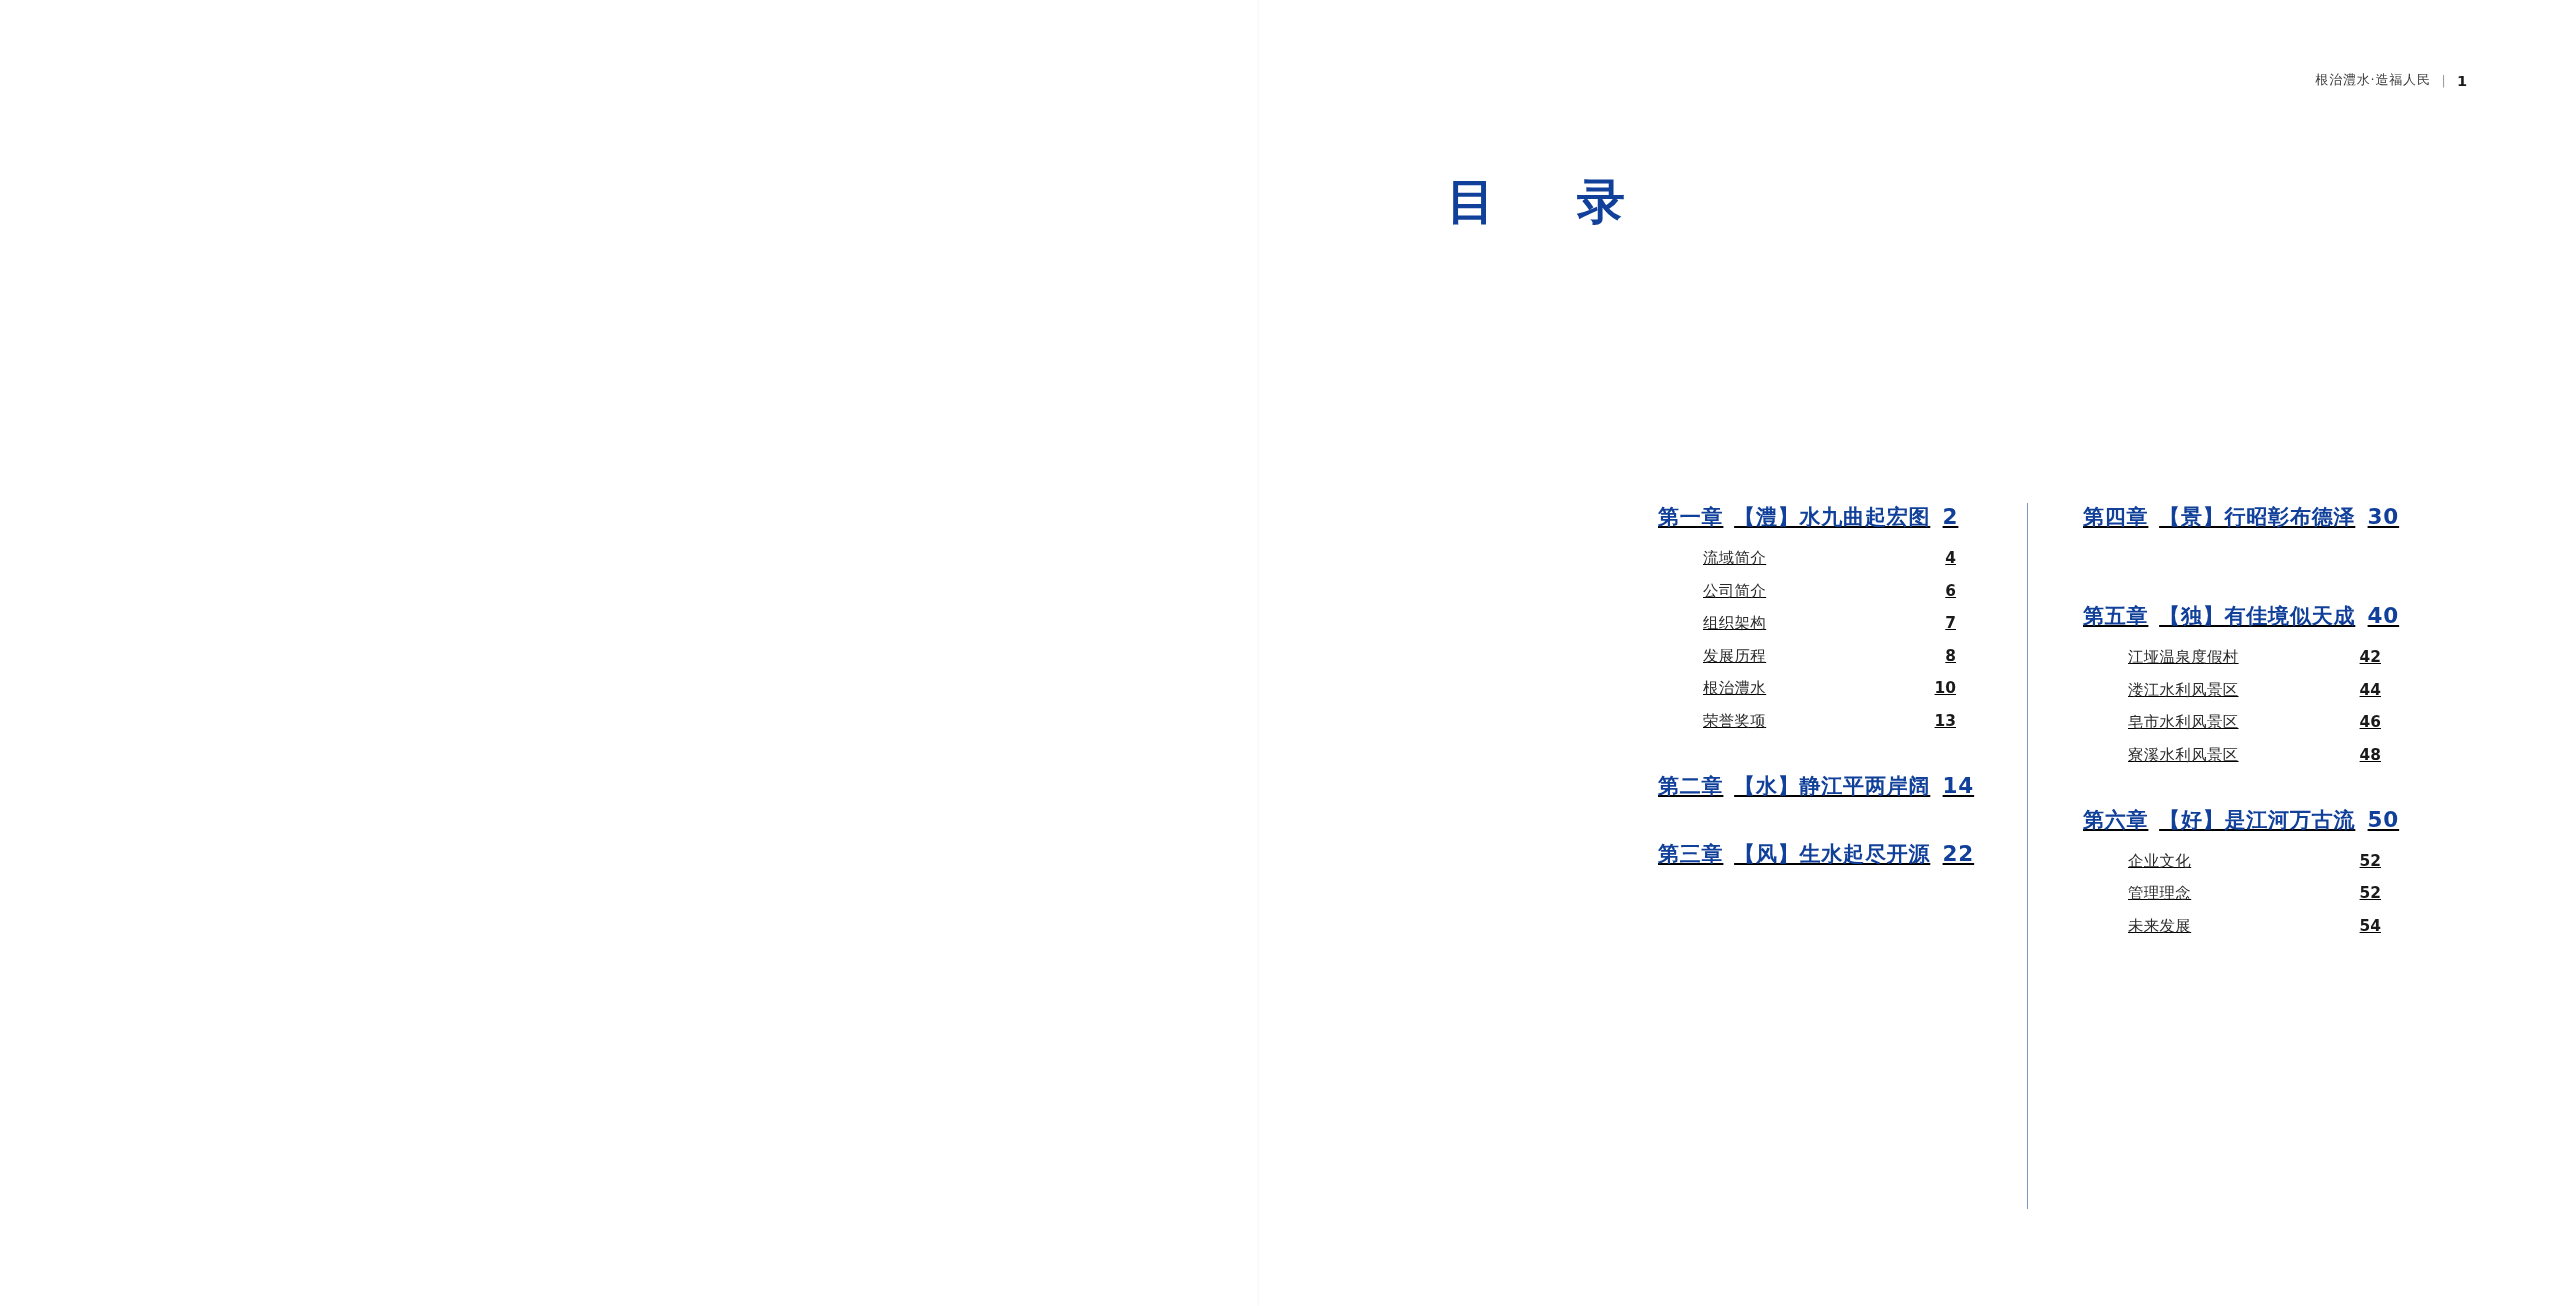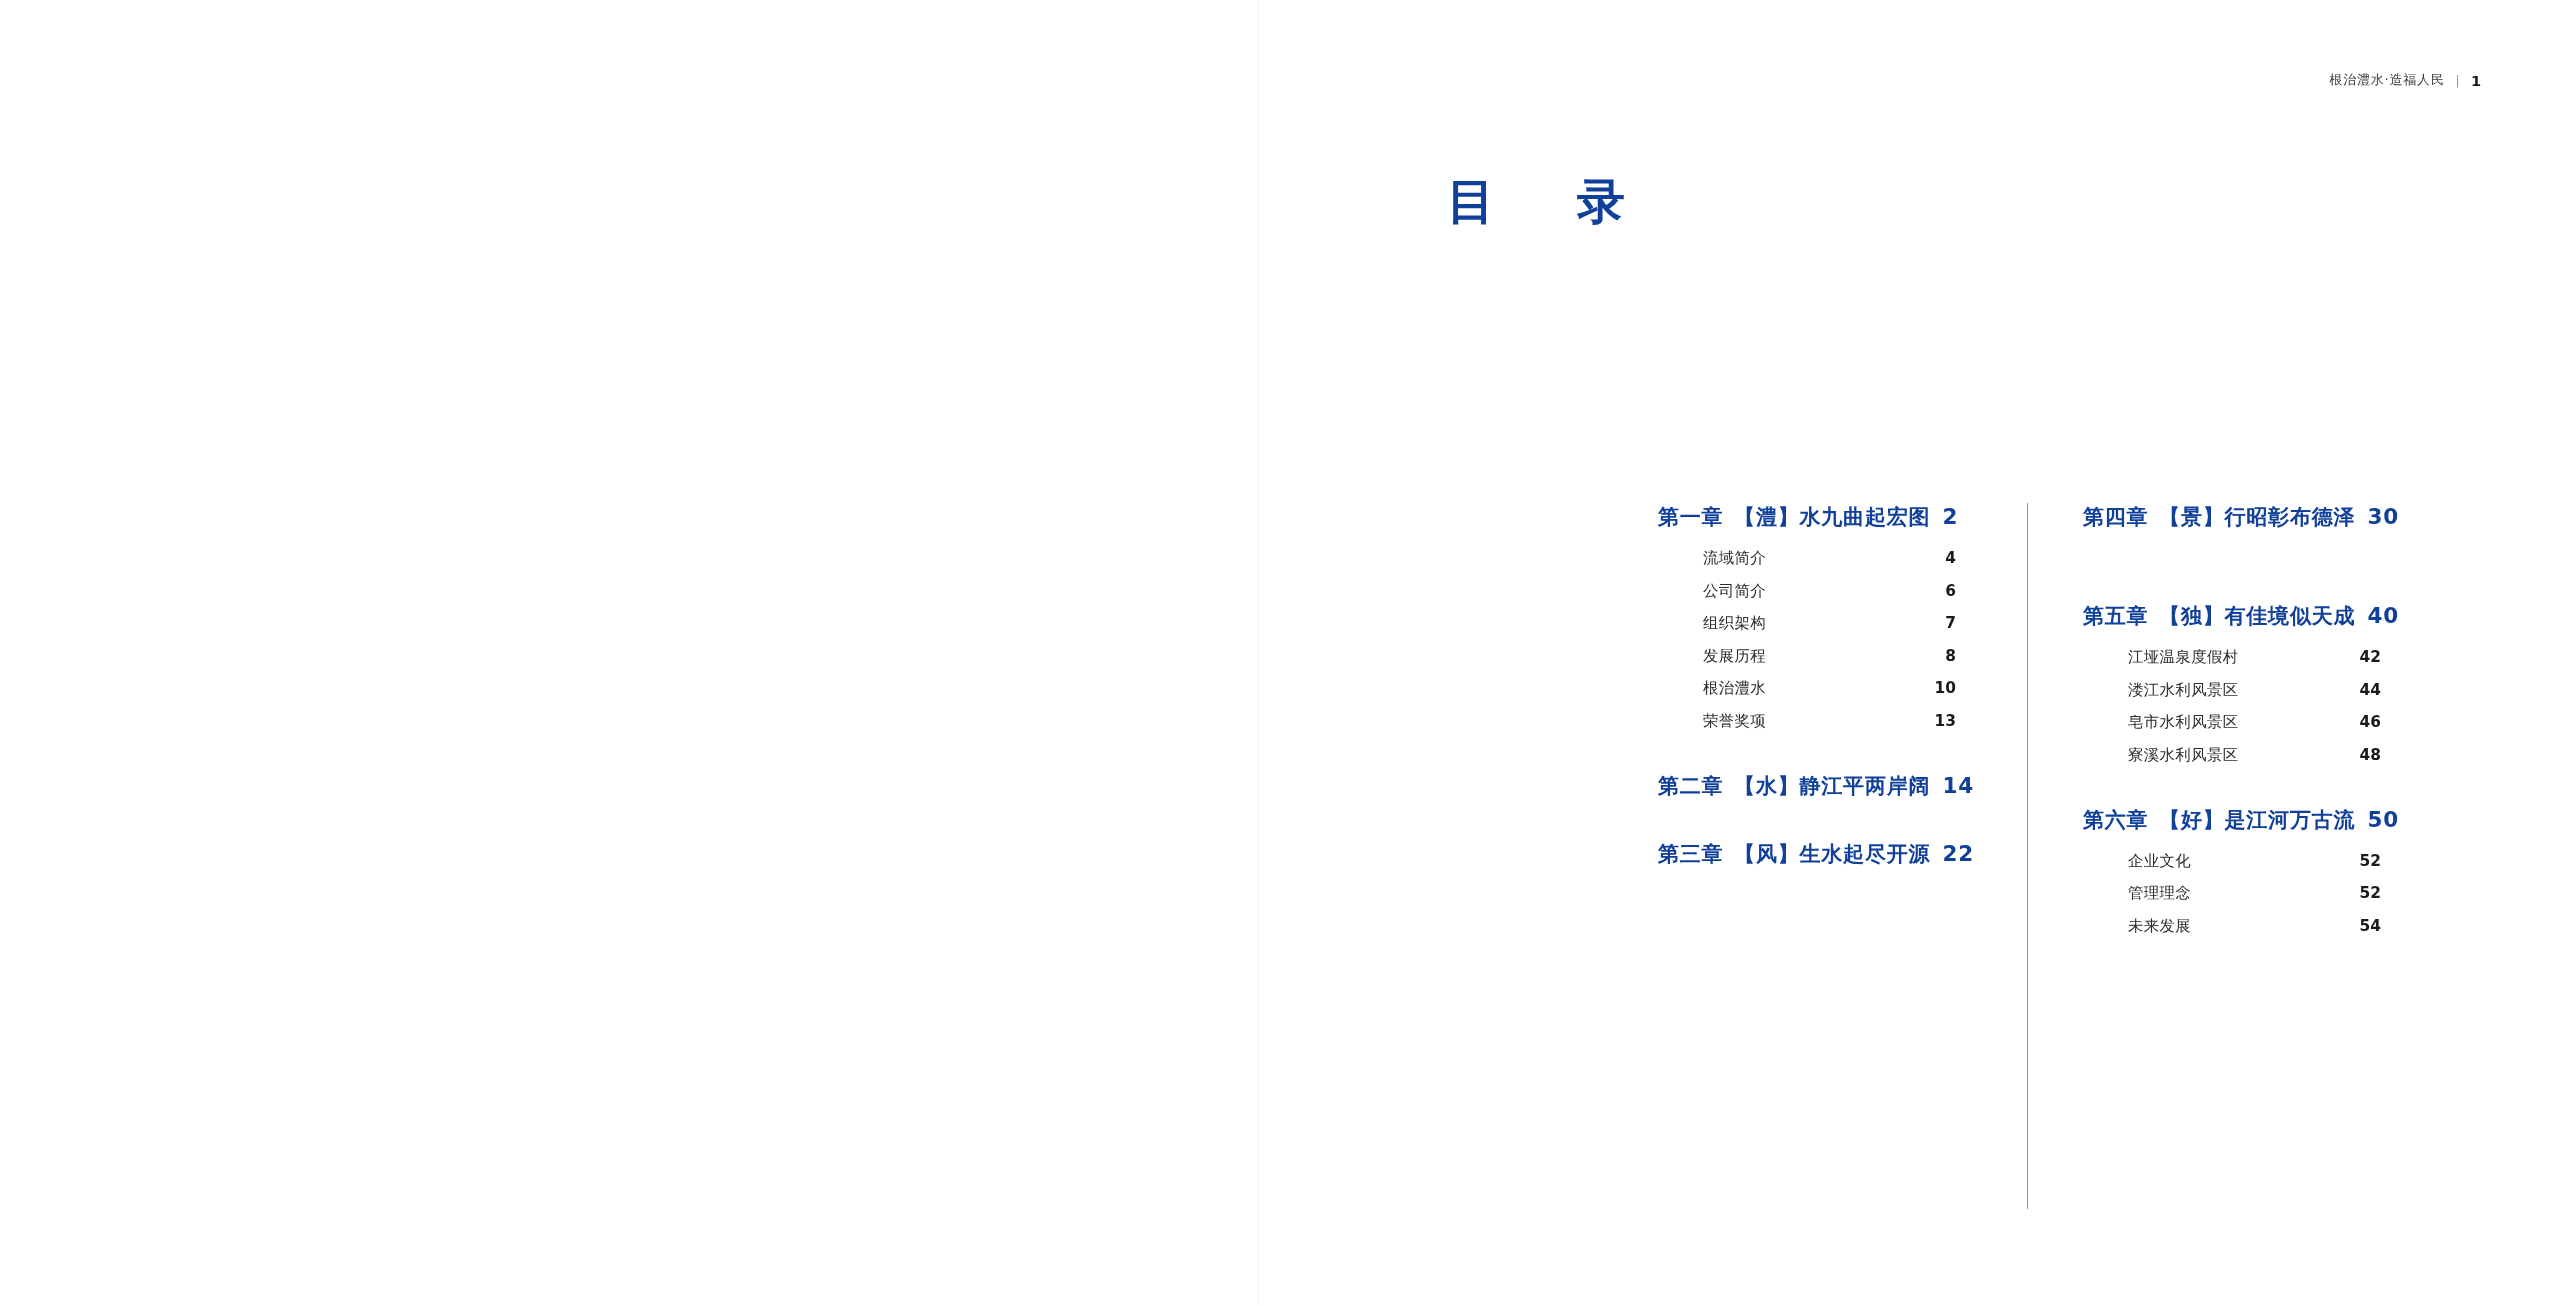--- a/index.html
+++ b/index.html
@@ -29,21 +29,21 @@
   .page-right {
     left: 1259px;
     width: 1317px;
     box-shadow: -0.8px 0 2.3px rgba(0,0,0,0.06);
   }
 
   
   .running-header {
     position: absolute;
     top: 71px;
-    right: 94px;
+    right: 108px;
     display: flex;
     align-items: center;
     gap: 10.7px;
     font-size: 13px;
     color: #3a3a3a;
     letter-spacing: 0.8px;
   }
   .running-header .rh-sep {
     color: #9a9a9a;
     font-size: 12.3px;
@@ -69,20 +69,21 @@
   
   .toc-columns {
     position: absolute;
     top: 503px;
     left: 399px;
     display: flex;
     align-items: flex-start;
   }
   .toc-col {
     width: 369px;
+    text-decoration: underline;
   }
   .toc-col-right {
     padding-left: 55px;
     border-left: 1.5px solid #7f96c4;
     min-height: 706px;
   }
 
   .chapter-block {
     margin-bottom: 40px;
   }

